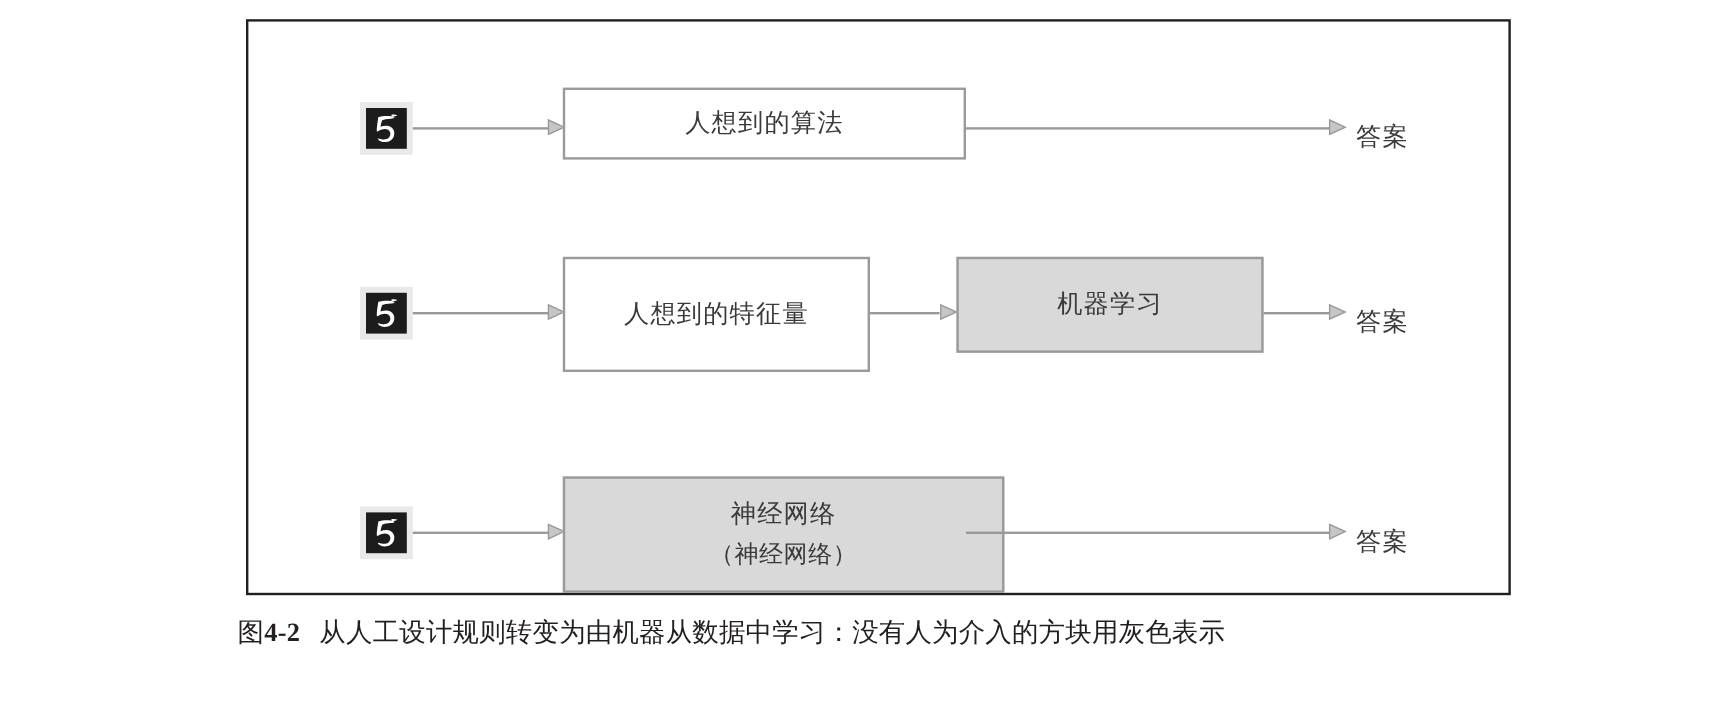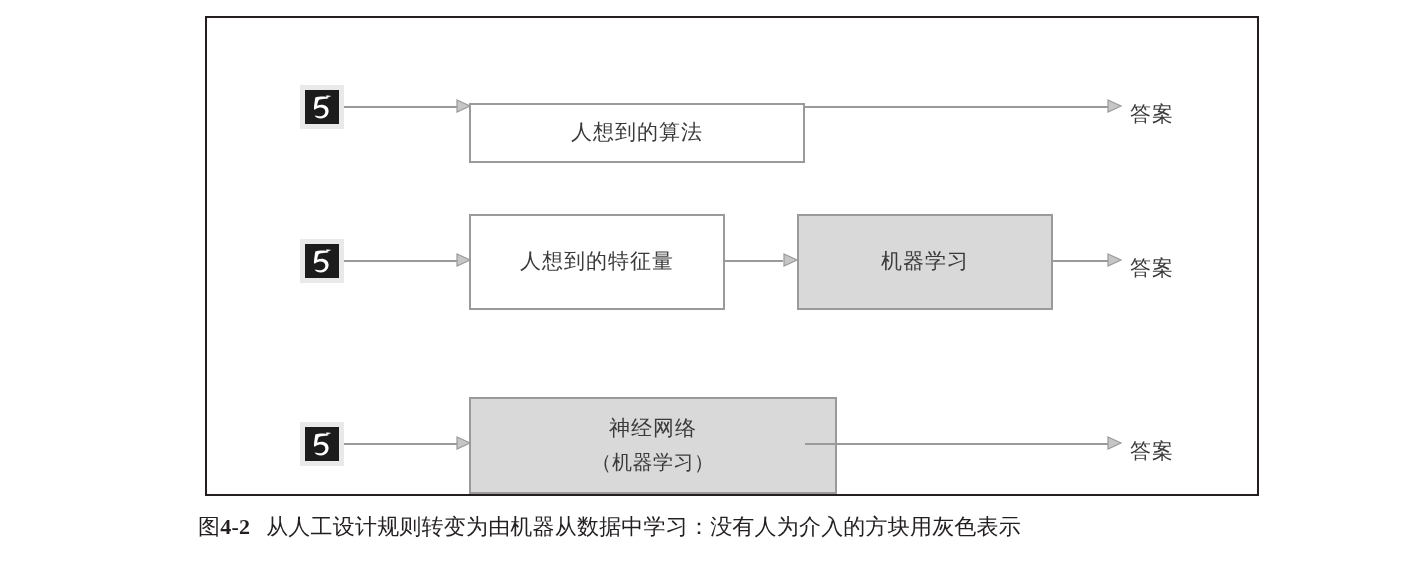--- a/index.html
+++ b/index.html
@@ -99,23 +99,23 @@
     white-space: nowrap;
   }
   .proc-box .line-sub {
     font-size: 20px;
     letter-spacing: 0.5px;
     white-space: nowrap;
     margin-top: 4px;
   }
 
   
-  #box-rule      { left: 262px; top: 27px;  width: 336px; height: 60px; margin-top: 30px; }
+  #box-rule      { left: 262px; top: 27px;  width: 336px; height: 60px; }
   #box-feature   { left: 262px; top: 14px;  width: 256px; height: 96px; }
-  #box-ml        { left: 590px; top: 14px;  width: 256px; height: 96px; }
+  #box-ml        { left: 590px; top: 14px;  width: 256px; height: 80px; }
   #box-nn        { left: 262px; top: 14px;  width: 368px; height: 97px; }
 
   
   .answer-label {
     position: absolute;
     left: 923px;
     top: 54px;
     font-size: 21px;
     color: #3a3a3a;
     letter-spacing: 1px;
@@ -259,21 +259,21 @@
 
     <div class="conn" style="left:137px; width:120px;"></div>
     <div class="arrow-head" style="left:249px;">
       <svg width="16" height="14" viewBox="0 0 16 14">
         <path d="M1 1 L14 7 L1 13 Z" fill="#c6c6c6" stroke="#9a9a9a" stroke-width="1.2"></path>
       </svg>
     </div>
 
     <div class="proc-box shaded" id="box-nn">
       <span class="line-main">神经网络</span>
-      <span class="line-sub">（机器学习）</span>
+      <span class="line-sub">（神经网络）</span>
     </div>
 
     <div class="conn" style="left:598px; width:310px;"></div>
     <div class="arrow-head" style="left:900px;">
       <svg width="16" height="14" viewBox="0 0 16 14">
         <path d="M1 1 L14 7 L1 13 Z" fill="#c6c6c6" stroke="#9a9a9a" stroke-width="1.2"></path>
       </svg>
     </div>
 
     <div class="answer-label">答案</div>

